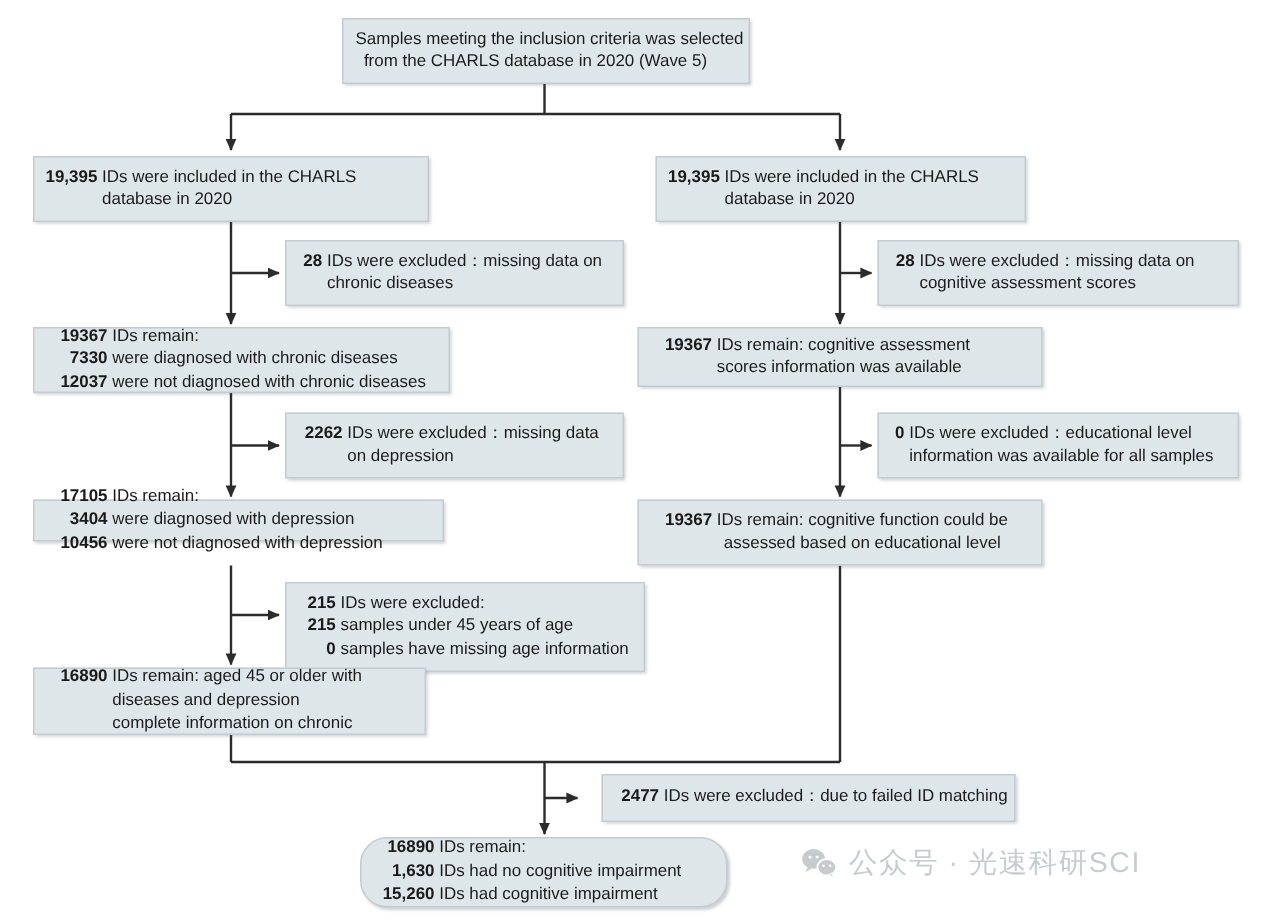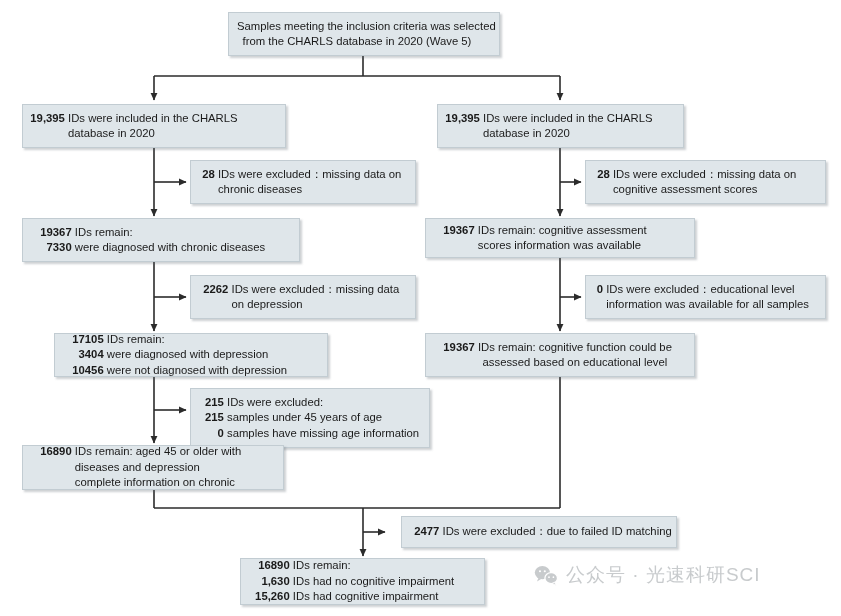--- a/index.html
+++ b/index.html
@@ -144,38 +144,39 @@
   </div>
 
   <div class="node pad hang" style="left:585px; top:160px; width:241px; height:44px;">
     <span class="ln"><b style="width:1.4em">28</b><span>IDs were excluded：missing data on</span></span>
     <span class="ln" style="padding-left:1.8em; text-indent:-1.8em"><b style="width:1.4em"></b><span>cognitive assessment scores</span></span>
   </div>
 
   <div class="node pad hang2" style="left:22px; top:218px; width:278px; height:44px;">
     <span class="ln"><b>19367</b><span>IDs remain:</span></span>
     <span class="ln"><b>7330</b><span>were diagnosed with chronic diseases</span></span>
+    <span class="ln"><b>12037</b><span>were not diagnosed with chronic diseases</span></span>
   </div>
 
   <div class="node pad hang2" style="left:425px; top:218px; width:270px; height:40px;">
     <span class="ln"><b>19367</b><span>IDs remain: cognitive assessment</span></span>
     <span class="ln"><b></b><span>scores information was available</span></span>
   </div>
 
   <div class="node pad hang" style="left:190px; top:275px; width:226px; height:44px;">
     <span class="ln"><b style="width:2.6em">2262</b><span>IDs were excluded：missing data</span></span>
     <span class="ln" style="padding-left:3.0em; text-indent:-3.0em"><b style="width:2.6em"></b><span>on depression</span></span>
   </div>
 
   <div class="node pad hang" style="left:585px; top:275px; width:241px; height:44px;">
     <span class="ln"><b style="width:0.8em">0</b><span>IDs were excluded：educational level</span></span>
     <span class="ln" style="padding-left:1.2em; text-indent:-1.2em"><b style="width:0.8em"></b><span>information was available for all samples</span></span>
   </div>
 
-  <div class="node pad hang2" style="left:22px; top:333px; width:274px; height:44px;margin-left:32px;">
+  <div class="node pad hang2" style="left:22px; top:333px; width:274px; height:28px;">
     <span class="ln"><b>17105</b><span>IDs remain:</span></span>
     <span class="ln"><b>3404</b><span>were diagnosed with depression</span></span>
     <span class="ln"><b>10456</b><span>were not diagnosed with depression</span></span>
   </div>
 
   <div class="node pad hang2" style="left:425px; top:333px; width:270px; height:44px;align-items:center;">
     <span class="ln"><b>19367</b><span>IDs remain: cognitive function could be</span></span>
     <span class="ln"><b></b><span>assessed based on educational level</span></span>
   </div>
 
@@ -188,21 +189,21 @@
   <div class="node pad hang2" style="left:22px; top:445px; width:262px; height:45px;">
     <span class="ln"><b>16890</b><span>IDs remain: aged 45 or older with</span></span>
     <span class="ln"><b></b><span>diseases and depression</span></span>
     <span class="ln"><b></b><span>complete information on chronic</span></span>
   </div>
 
   <div class="node pad hang" style="left:389px; top:516px; width:276px; height:32px;margin-left:12px;">
     <span class="ln"><b style="width:2.6em">2477</b><span>IDs were excluded：due to failed ID matching</span></span>
   </div>
 
-  <div class="node pad hang2" style="left:240px; top:558px; width:245px; height:47px;">
+  <div class="node pad hang2" style="left:240px; top:558px; width:245px; height:47px;border-radius:18px;">
     <span class="ln"><b>16890</b><span>IDs remain:</span></span>
     <span class="ln"><b>1,630</b><span>IDs had no cognitive impairment</span></span>
     <span class="ln"><b>15,260</b><span>IDs had cognitive impairment</span></span>
   </div>
 
   <div id="watermark">
     <svg width="25" height="21" viewBox="0 0 25 21">
       <ellipse cx="8.4" cy="7.6" rx="7.6" ry="6.6" fill="#c8cbcd"></ellipse>
       <path d="M4.6,12.6 L3.0,16.4 L7.2,14.0 z" fill="#c8cbcd"></path>
       <ellipse cx="17.2" cy="13.2" rx="6.3" ry="5.5" fill="#c8cbcd" stroke="#ffffff" stroke-width="1.3"></ellipse>

